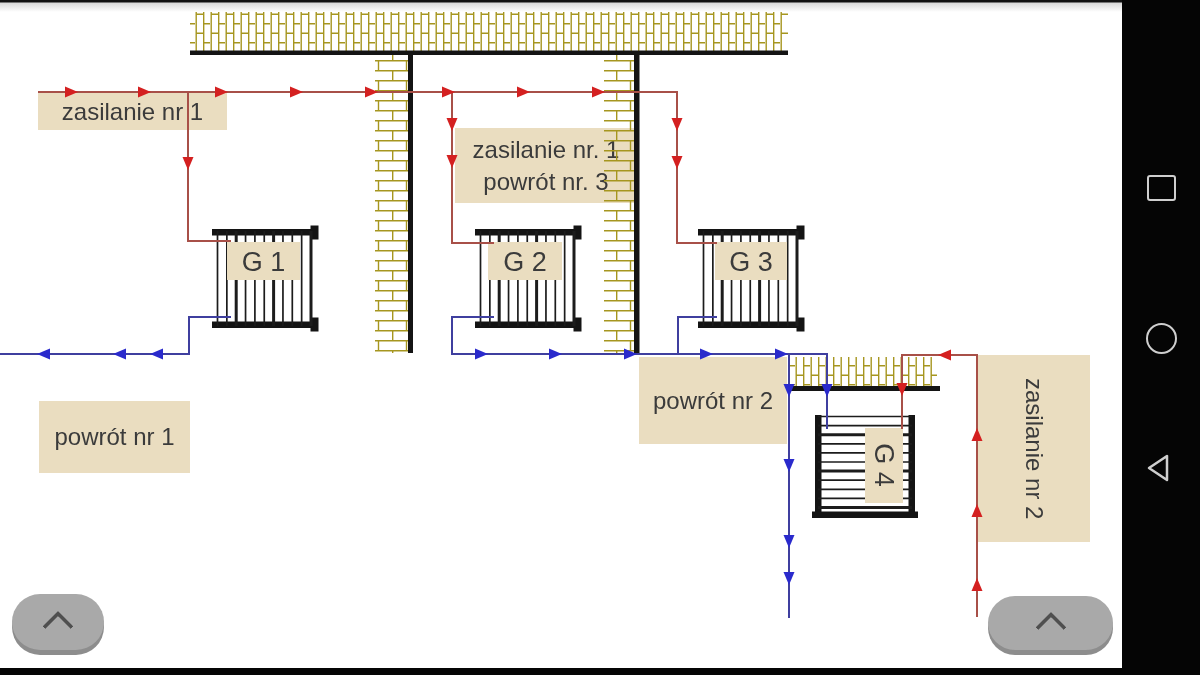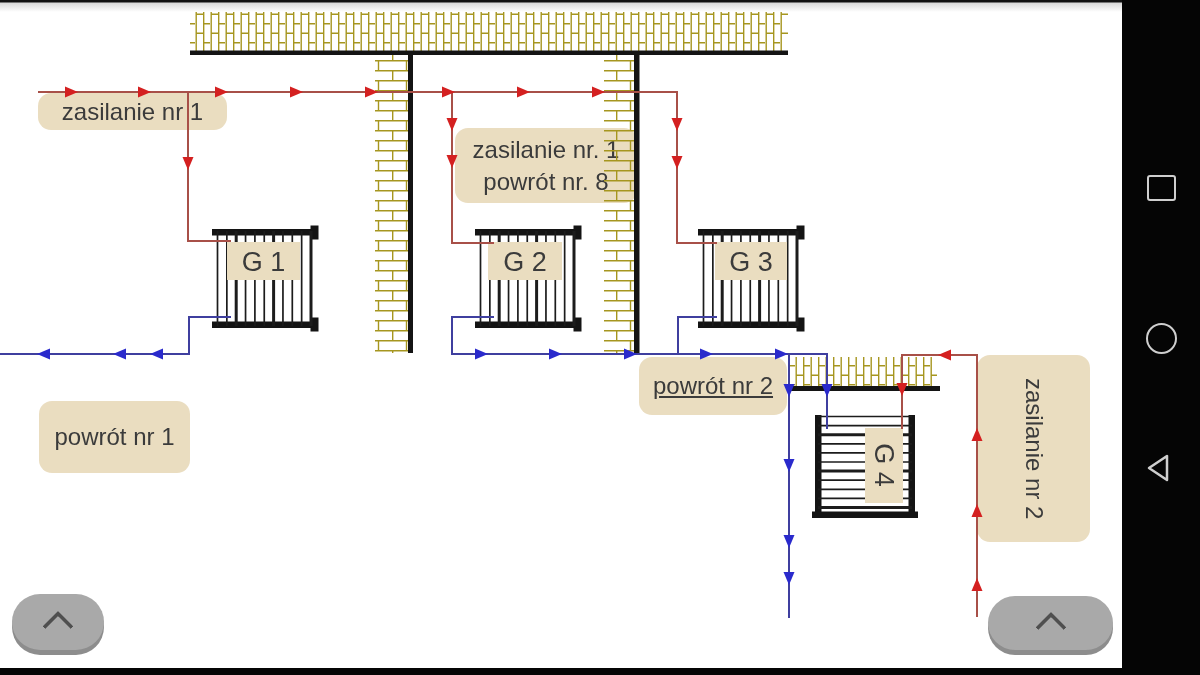--- a/index.html
+++ b/index.html
@@ -4,21 +4,21 @@
 <style>
   html,body{margin:0;padding:0;background:#000;}
   .screen{position:relative;width:1200px;height:675px;background:#fff;overflow:hidden;
           font-family:"Liberation Sans", sans-serif;}
   .top-shade{position:absolute;left:0;top:0;width:1200px;height:12px;
              background:linear-gradient(#121212 0px,#121212 2px,#d9d9d9 3px,#ffffff 12px);}
   .bottom-bar{position:absolute;left:0;top:668px;width:1200px;height:7px;background:#050505;}
   svg{position:absolute;left:0;top:0;}
   svg text{font-family:"Liberation Sans", sans-serif;fill:#3b3b3b;}
   .lbl{position:absolute;background:#eaddc0;color:#3b3b3b;font-size:24px;
-       display:flex;align-items:center;justify-content:center;text-align:center;line-height:32px;border-radius:13px;}
+       display:flex;align-items:center;justify-content:center;text-align:center;line-height:32px;}
   .lbl.vert{writing-mode:vertical-rl;}
   .pill{position:absolute;background:#a9a9a9;border-radius:28px;box-shadow:0 5px 0 #8d8d8d;
         display:flex;align-items:center;justify-content:center;cursor:pointer;}
   .chev{width:18px;height:18px;border-left:4px solid #4f4f4f;border-top:4px solid #4f4f4f;
         transform:rotate(45deg) translate(3px,3px);border-radius:1px;}
   .navbar{position:absolute;left:1122px;top:0;width:78px;height:675px;background:#050505;}
   .nav-square{position:absolute;left:25px;top:175px;width:25px;height:22px;
               border:2.5px solid #cfcfcf;border-radius:3px;}
   .nav-circle{position:absolute;left:24px;top:323px;width:27px;height:27px;
               border:2.5px solid #cfcfcf;border-radius:50%;}
@@ -28,26 +28,26 @@
 <body>
 
 <div class="screen">
 
   <div class="top-shade"></div>
 
   <div class="lbl" style="left:38px;top:93px;width:189px;height:37px;">zasilanie nr 1</div>
 
   <div class="lbl" style="left:455px;top:128px;width:182px;height:75px;flex-direction:column;">
     <div>zasilanie nr. 1</div>
-    <div>powrót nr. 8</div>
+    <div>powrót nr. 3</div>
   </div>
 
   <div class="lbl" style="left:39px;top:357px;width:151px;height:72px;margin-top:44px;">powrót nr 1</div>
 
-  <div class="lbl" style="left:639px;top:357px;width:148px;height:58px;text-decoration:underline;">powrót nr 2</div>
+  <div class="lbl" style="left:639px;top:357px;width:148px;height:87px;">powrót nr 2</div>
 
   <div class="lbl vert" style="left:977px;top:355px;width:113px;height:187px;">zasilanie nr 2</div>
 
   <svg width="1200" height="675" viewBox="0 0 1200 675">
     <defs>
       <pattern id="bv" width="15" height="19" patternUnits="userSpaceOnUse">
         <path d="M1.2,0 V19 M8.7,0 V19 M1.2,14.2 H8.7 M8.7,4.8 H16" fill="none" stroke-width="1.4" stroke="#a6961f"></path>
       </pattern>
       <pattern id="bh" width="28" height="20" patternUnits="userSpaceOnUse">
         <path d="M0,0.7 H28 M0,10.7 H28 M14.5,0.7 V10.7 M0.7,10.7 V20" fill="none" stroke-width="1.4" stroke="#a6961f"></path>

